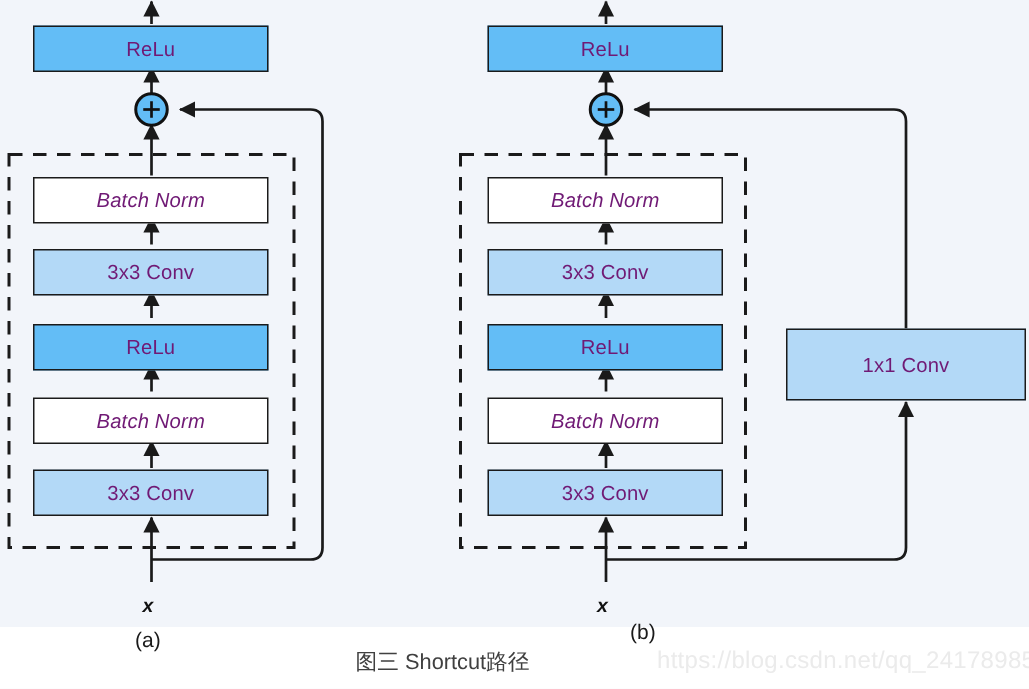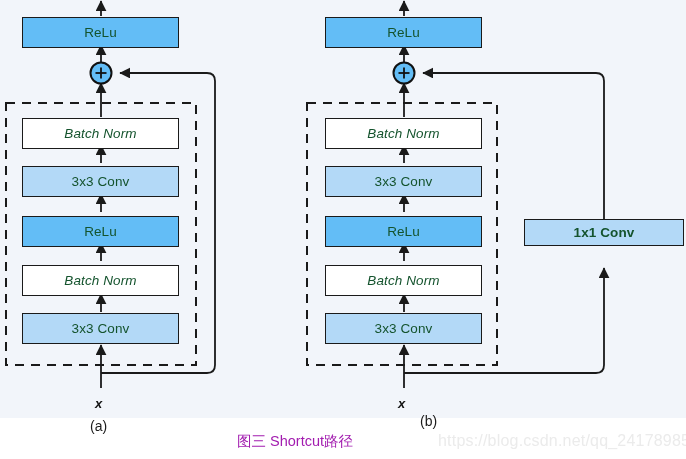--- a/index.html
+++ b/index.html
@@ -32,21 +32,21 @@
     height: 459px;
   }
   .node-box {
     position: absolute;
     box-sizing: border-box;
     border: 1.6px solid #1a1a1a;
     display: flex;
     align-items: center;
     justify-content: center;
     font-size: 13.5px;
-    color: #14532d;
+    color: #701a75;
     letter-spacing: 0.1px;
     white-space: nowrap;
   }
   .fill-relu   { background: #63bdf6; }
   .fill-conv   { background: #b3d9f7; }
   .fill-white  { background: #ffffff; font-style: italic; }
 
   .caption-label {
     position: absolute;
     font-size: 14px;
@@ -57,21 +57,21 @@
     position: absolute;
     font-size: 13px;
     font-style: italic;
     font-weight: bold;
     color: #111111;
     white-space: nowrap;
   }
   .fig-caption {
     position: absolute;
     font-size: 14.5px;
-    color: #a21caf;
+    color: #404040;
     white-space: nowrap;
     font-family: "Liberation Sans", "DejaVu Sans", sans-serif;
   }
   .watermark {
     position: absolute;
     font-size: 16px;
     color: #ebebeb;
     white-space: nowrap;
     letter-spacing: 0.2px;
     user-select: none;
@@ -149,21 +149,21 @@
   <div class="node-box fill-white" style="left:325px; top:118px; width:157px; height:31px;">Batch Norm</div>
 
   <div class="node-box fill-conv" style="left:325px; top:166px; width:157px; height:31px;">3x3 Conv</div>
 
   <div class="node-box fill-relu" style="left:325px; top:216px; width:157px; height:31px;">ReLu</div>
 
   <div class="node-box fill-white" style="left:325px; top:265px; width:157px; height:31px;">Batch Norm</div>
 
   <div class="node-box fill-conv" style="left:325px; top:313px; width:157px; height:31px;">3x3 Conv</div>
 
-  <div class="node-box fill-conv" style="left:524px; top:219px; width:160px; height:27px;font-weight:bold;">1x1 Conv</div>
+  <div class="node-box fill-conv" style="left:524px; top:219px; width:160px; height:48px;">1x1 Conv</div>
 
   <div class="input-label" style="left:398px; top:396px;">x</div>
 
   <div class="caption-label" style="left:420px; top:413px;">(b)</div>
 
   <div class="fig-caption" style="left:237px; top:432px;">图三 Shortcut路径</div>
 
   <div class="watermark" style="left:438px; top:432px;">https://blog.csdn.net/qq_24178985</div>
 
 </div>

